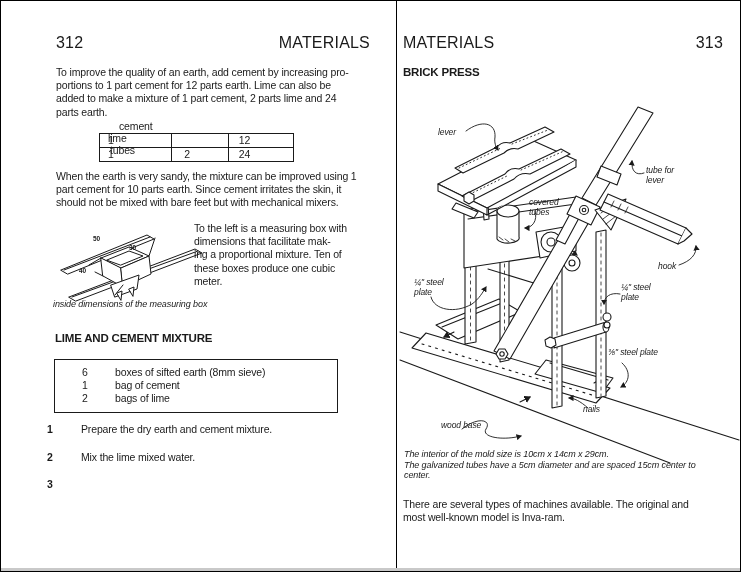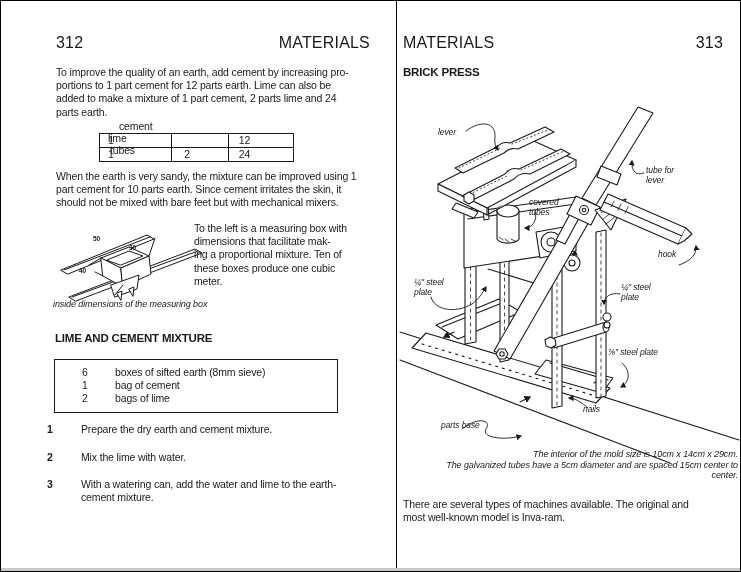--- a/index.html
+++ b/index.html
@@ -5,21 +5,21 @@
   html,body{margin:0;padding:0;background:#9a9a9a;}
   .spread{position:relative;width:741px;height:572px;background:#fff;border:1px solid #000;
           box-sizing:border-box;font-family:"Liberation Sans",sans-serif;color:#1a1a1a;overflow:hidden;}
   .page{position:absolute;top:0;height:100%;}
   .page.left{left:0;width:396px;border-right:1px solid #000;box-sizing:border-box;}
   .page.right{left:397px;width:343px;}
   .pg-head{position:absolute;display:flex;justify-content:space-between;font-size:16px;letter-spacing:.2px;}
   .body-text{position:absolute;font-size:10.5px;line-height:13.2px;letter-spacing:-.15px;}
   .pre{white-space:pre-line;}
   .sec-head{position:absolute;font-weight:bold;font-size:11.5px;letter-spacing:-.2px;}
-  .caption{position:absolute;font-style:italic;font-size:9px;letter-spacing:-.1px;text-align:right;}
+  .caption{position:absolute;font-style:italic;font-size:9px;letter-spacing:-.1px;}
   .fig-label{position:absolute;font-style:italic;font-size:8.5px;line-height:10px;white-space:pre-line;letter-spacing:-.1px;}
   .dim-label{position:absolute;font-size:6.5px;font-weight:bold;}
   
   .mix-table{position:absolute;left:98px;top:119px;width:195px;}
   .mt-head{display:flex;height:13px;font-size:10.5px;letter-spacing:-.15px;flex-direction:column;}
   .mt-box{border:1.4px solid #1a1a1a;}
   .mt-row{display:flex;height:13px;font-size:10.5px;line-height:12px;}
   .mt-row + .mt-row{border-top:1.2px solid #1a1a1a;}
   .c1{width:72px;box-sizing:border-box;}
   .c2{width:57px;box-sizing:border-box;}
@@ -125,26 +125,24 @@
         <span class="ing-item">bags of lime</span>
       </div>
     </div>
 
     <div class="step" style="top:422px;">
       <span class="step-num">1</span>
       <span class="step-text">Prepare the dry earth and cement mixture.</span>
     </div>
     <div class="step" style="top:450px;">
       <span class="step-num">2</span>
-      <span class="step-text">Mix the lime with water.</span>
+      <span class="step-text">Mix the lime mixed water.</span>
     </div>
     <div class="step" style="top:477px;">
       <span class="step-num">3</span>
-      <span class="step-text">With a watering can, add the water and lime to the earth-
-cement mixture.</span>
     </div>
   </div>
 
   <div class="page right">
     <div class="pg-head" style="left:5px;right:18px;top:33px;">
       <span>MATERIALS</span>
       <span>313</span>
     </div>
 
     <div class="sec-head" style="left:5px;top:65px;">BRICK PRESS</div>
@@ -270,28 +268,28 @@
         <path d="M190,297 C182,290 176,287 171,287" marker-end="url(#ah)"></path>
         <path d="M64,318 C80,305 94,309 88,318 C83,326 104,330 123,325" marker-end="url(#ah)"></path>
       </g>
     </svg>
 
     <div class="fig-label" style="left:40px;top:126px;">lever</div>
     <div class="fig-label" style="left:131px;top:196px;">covered
 tubes</div>
     <div class="fig-label" style="left:248px;top:164px;">tube for
 lever</div>
-    <div class="fig-label" style="left:260px;top:248px;">hook</div>
+    <div class="fig-label" style="left:260px;top:260px;">hook</div>
     <div class="fig-label" style="left:16px;top:276px;">¼" steel
 plate</div>
     <div class="fig-label" style="left:223px;top:281px;">¼" steel
 plate</div>
     <div class="fig-label" style="left:210px;top:346px;">⅜" steel plate</div>
     <div class="fig-label" style="left:185px;top:403px;">nails</div>
-    <div class="fig-label" style="left:43px;top:419px;">parts base</div>
+    <div class="fig-label" style="left:43px;top:419px;">wood base</div>
 
     <div class="caption pre" style="left:6px;top:448px;width:334px;line-height:10.5px;">The interior of the mold size is 10cm x 14cm x 29cm.
 The galvanized tubes have a 5cm diameter and are spaced 15cm center to
 center.</div>
 
     <div class="body-text pre" style="left:5px;top:497px;width:336px;">There are several types of machines available. The original and
 most well-known model is Inva-ram.</div>
   </div>
 
   <div class="scan-strip"></div>

